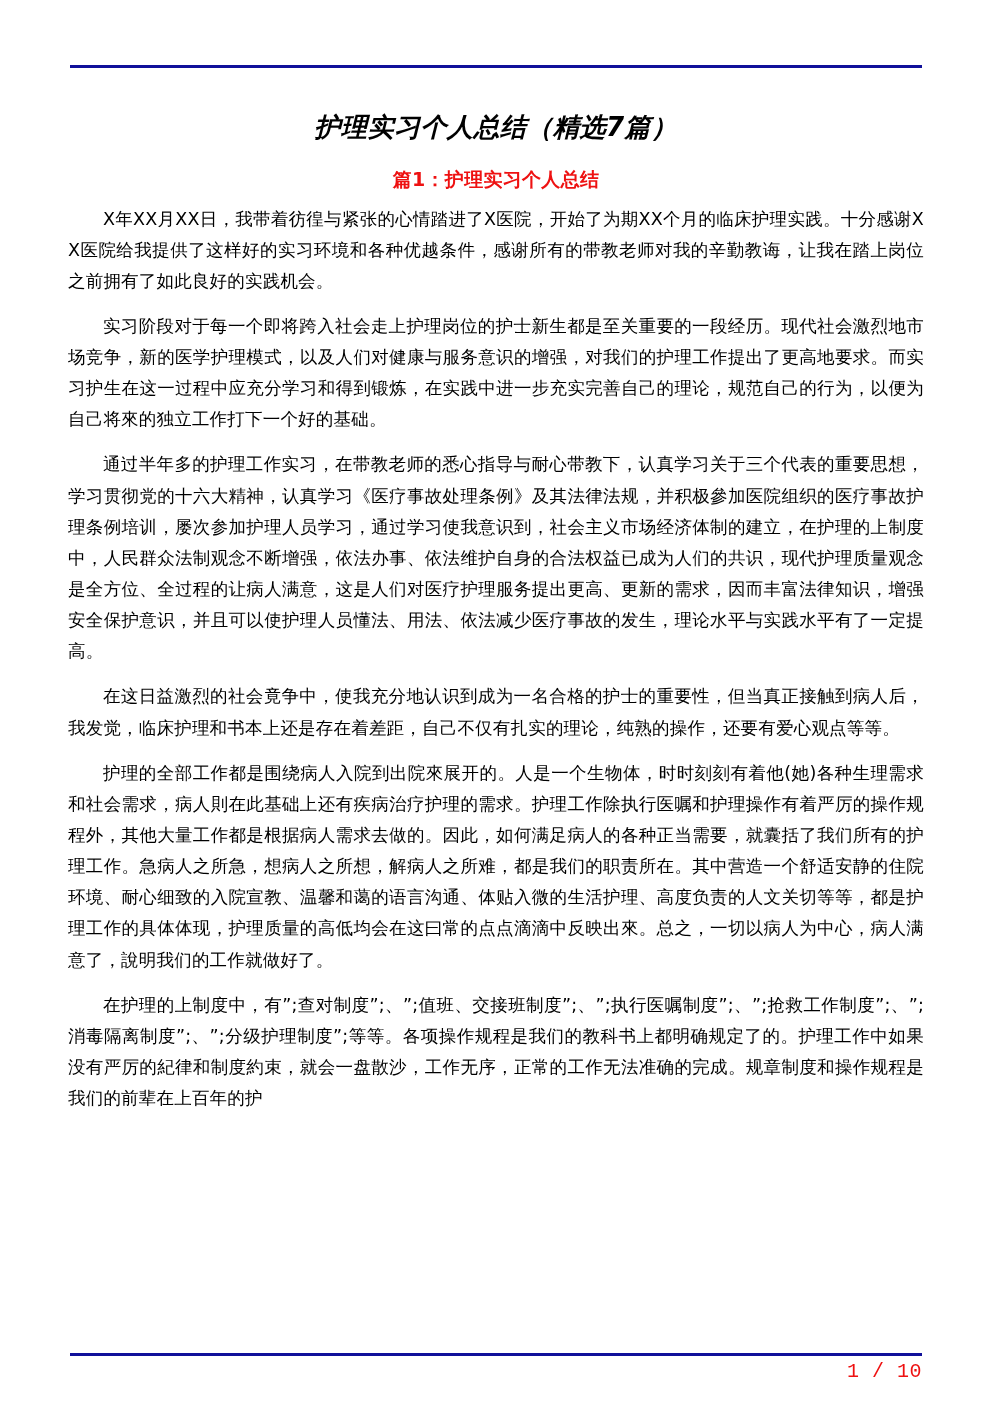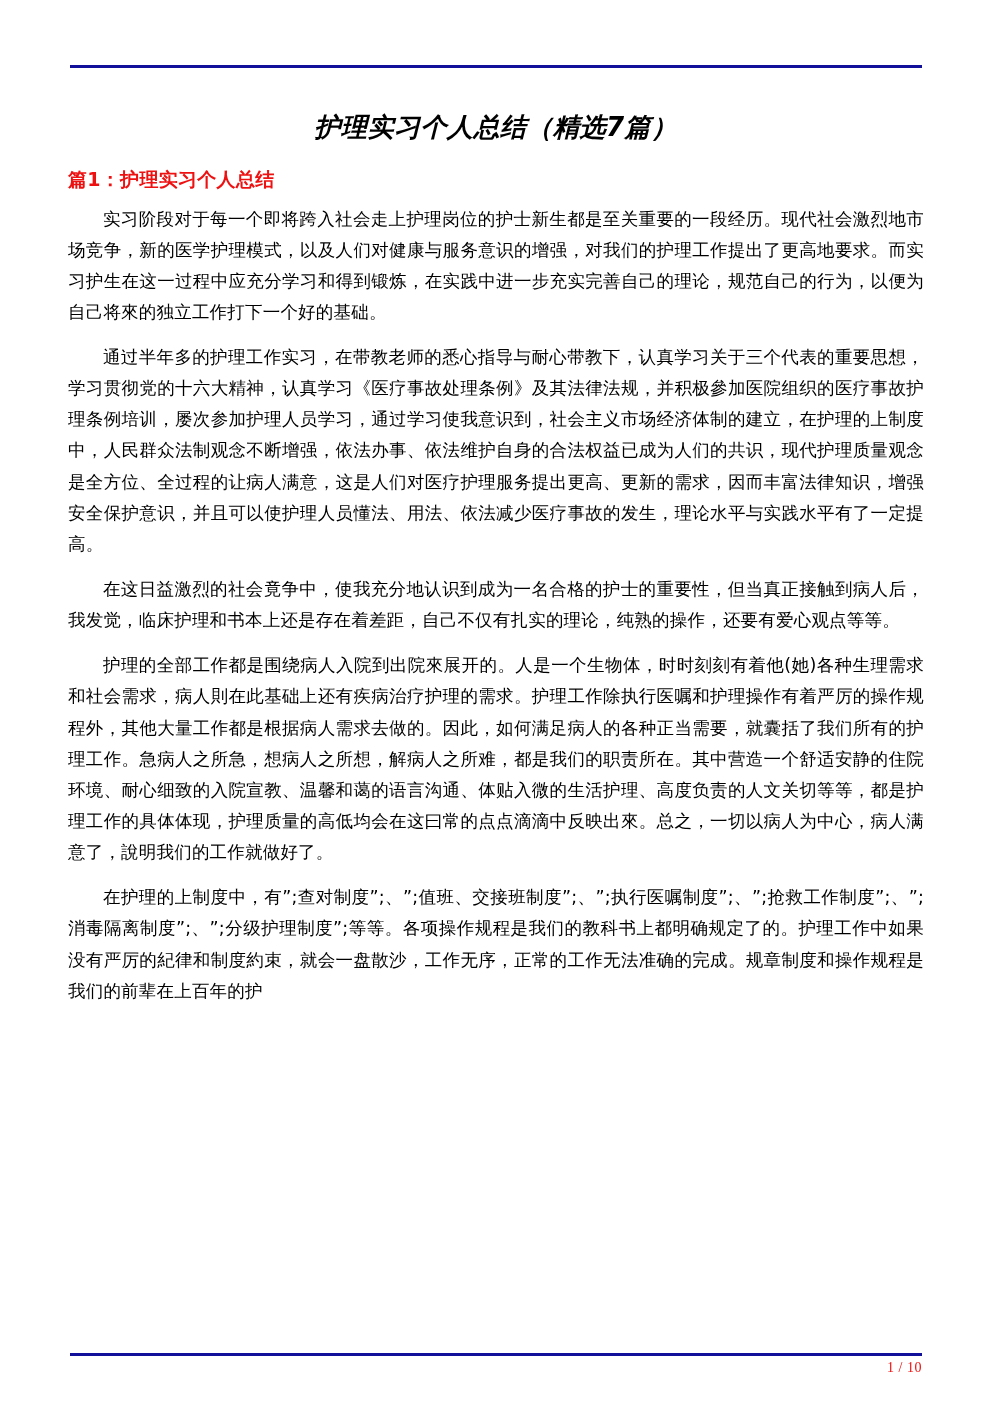--- a/index.html
+++ b/index.html
@@ -30,24 +30,24 @@
     height: 3px;
     background: #10109a;
   }
   .rule-top { top: 65px; }
   .rule-bottom { top: 1353px; }
 
   .footer-page-number {
     position: absolute;
     top: 1360px;
     right: 70px;
-    font-size: 14px;
+    font-size: 20px;
     color: #ee1111;
     letter-spacing: 0.5px;
-    font-family: Liberation Serif, serif;
+    font-family: Liberation Mono, monospace;
   }
 
   
   .content {
     position: absolute;
     left: 68px;
     top: 108px;
     width: 856px;
   }
 
@@ -62,20 +62,21 @@
     font-style: italic;
   }
 
   .section-heading {
     font-size: 19px;
     font-weight: bold;
     color: #ee1111;
     margin: 18px 0 10px 0;
     line-height: 1.5;
     letter-spacing: 0.3px;
+    text-align: center;
   }
 
   .para {
     font-size: 17.5px;
     line-height: 1.78;
     color: #000000;
     margin: 0 0 14px 0;
     text-align: justify;
     text-justify: inter-ideograph;
     text-indent: 2em;
@@ -89,20 +90,21 @@
 <div class="page">
 
   <div class="rule rule-top"></div>
 
   <div class="content">
 
     <h1 class="doc-title">护理实习个人总结（精选7篇）</h1>
 
     <h2 class="section-heading">篇1：护理实习个人总结</h2>
 
+    <p class="para">X年XX月XX日，我带着彷徨与紧张的心情踏进了X医院，开始了为期XX个月的临床护理实践。十分感谢XX医院给我提供了这样好的实习环境和各种优越条件，感谢所有的带教老师对我的辛勤教诲，让我在踏上岗位之前拥有了如此良好的实践机会。</p>
     <p class="para">实习阶段对于每一个即将跨入社会走上护理岗位的护士新生都是至关重要的一段经历。现代社会激烈地市场竞争，新的医学护理模式，以及人们对健康与服务意识的增强，对我们的护理工作提出了更高地要求。而实习护生在这一过程中应充分学习和得到锻炼，在实践中进一步充实完善自己的理论，规范自己的行为，以便为自己将來的独立工作打下一个好的基础。</p>
     <p class="para">通过半年多的护理工作实习，在带教老师的悉心指导与耐心带教下，认真学习关于三个代表的重要思想，学习贯彻党的十六大精神，认真学习《医疗事故处理条例》及其法律法规，并积极參加医院组织的医疗事故护理条例培训，屡次参加护理人员学习，通过学习使我意识到，社会主义市场经济体制的建立，在护理的上制度中，人民群众法制观念不断增强，依法办事、依法维护自身的合法权益已成为人们的共识，现代护理质量观念是全方位、全过程的让病人满意，这是人们对医疗护理服务提出更高、更新的需求，因而丰富法律知识，增强安全保护意识，并且可以使护理人员懂法、用法、依法减少医疗事故的发生，理论水平与实践水平有了一定提高。</p>
     <p class="para">在这日益激烈的社会竟争中，使我充分地认识到成为一名合格的护士的重要性，但当真正接触到病人后，我发觉，临床护理和书本上还是存在着差距，自己不仅有扎实的理论，纯熟的操作，还要有爱心观点等等。</p>
     <p class="para">护理的全部工作都是围绕病人入院到出院來展开的。人是一个生物体，时时刻刻有着他(她)各种生理需求和社会需求，病人則在此基础上还有疾病治疗护理的需求。护理工作除执行医嘱和护理操作有着严厉的操作规程外，其他大量工作都是根据病人需求去做的。因此，如何满足病人的各种正当需要，就囊括了我们所有的护理工作。急病人之所急，想病人之所想，解病人之所难，都是我们的职责所在。其中营造一个舒适安静的住院环境、耐心细致的入院宣教、温馨和蔼的语言沟通、体贴入微的生活护理、高度负责的人文关切等等，都是护理工作的具体体现，护理质量的高低均会在这曰常的点点滴滴中反映出來。总之，一切以病人为中心，病人满意了，說明我们的工作就做好了。</p>
     <p class="para">在护理的上制度中，有”;查对制度”;、”;值班、交接班制度”;、”;执行医嘱制度”;、”;抢救工作制度”;、”;消毒隔离制度”;、”;分级护理制度”;等等。各项操作规程是我们的教科书上都明确规定了的。护理工作中如果没有严厉的紀律和制度約束，就会一盘散沙，工作无序，正常的工作无法准确的完成。规章制度和操作规程是我们的前辈在上百年的护</p>
 
   </div>
 
   <div class="rule rule-bottom"></div>
 

